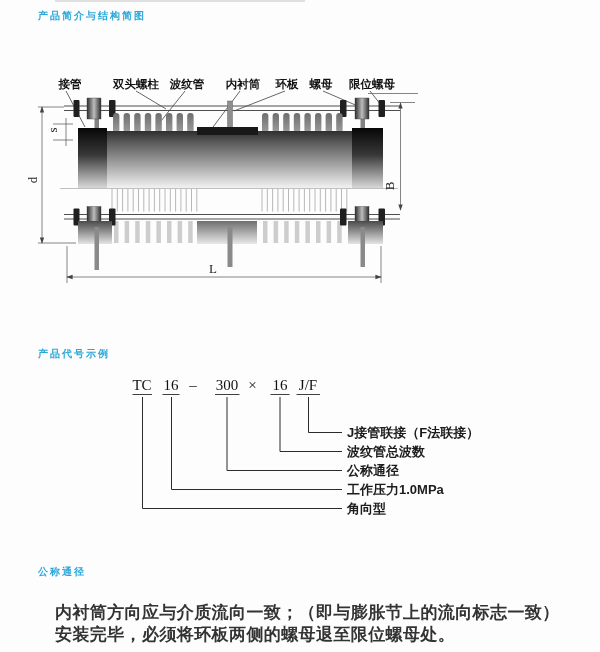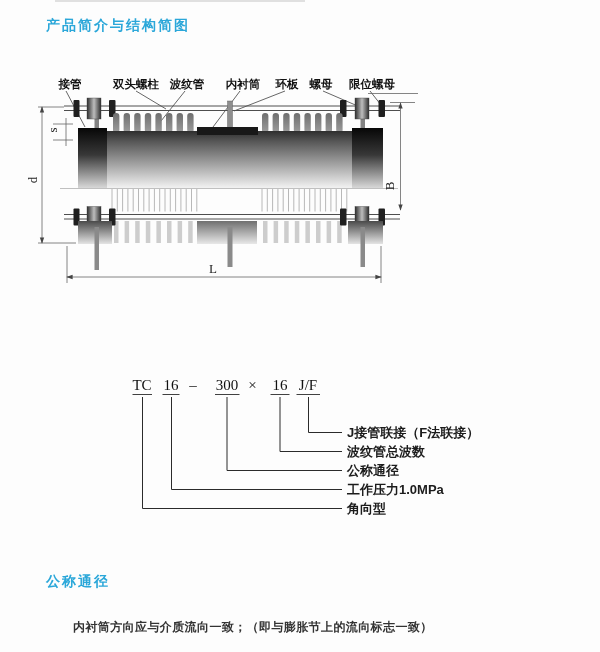--- a/index.html
+++ b/index.html
@@ -2,28 +2,28 @@
 <html><head>
 <meta charset="utf-8">
 <style>
   html,body{margin:0;padding:0;background:#ffffff;}
   .page{
     position:relative;width:600px;height:652px;background:#fdfdfd;overflow:hidden;
     font-family:"Liberation Sans",sans-serif;
   }
   .scan-artifact{position:absolute;top:0;left:55px;width:250px;height:2px;background:#c9c9c9;opacity:.55;}
   h2.sec-title{
-    position:absolute;left:38px;margin:8px;font-size:14px;font-weight:700;
+    position:absolute;left:38px;margin:0;font-size:10px;font-weight:700;
     letter-spacing:2px;color:#2BA7D9;font-family:Liberation Serif, serif;
   }
   #title-intro{top:9px;}
   #title-code{top:347px;}
   #title-install{top:565px;}
   .install-line{
-    position:absolute;left:55px;margin:18px;font-size:12px;font-weight:600;
+    position:absolute;left:55px;margin:0;font-size:17px;font-weight:600;
     color:#333;letter-spacing:.4px;white-space:nowrap;
   }
   #install-line1{top:601px;}
   #install-line2{top:623px;}
   svg{position:absolute;left:0;}
   #structure-svg{top:60px;}
   #codefig-svg{top:370px;}
   svg text{font-family:"Liberation Sans",sans-serif;}
   .part-label{font-size:11.5px;font-weight:700;fill:#111;}
   .dim-letter{font-family:"Liberation Serif",serif;font-size:13px;fill:#222;}
@@ -254,20 +254,21 @@
     </g>
 
     <g>
       <line class="dimline" x1="67" y1="246" x2="67" y2="283"></line>
       <line class="dimline" x1="381" y1="246" x2="381" y2="283"></line>
       <line class="dimline" x1="67" y1="277" x2="381" y2="277" marker-start="url(#arr)" marker-end="url(#arr)"></line>
       <text class="dim-letter" x="213" y="272.5" text-anchor="middle">L</text>
     </g>
   </svg>
 
+  <h2 class="sec-title" id="title-code">产品代号示例</h2>
 
   <svg id="codefig-svg" width="600" height="150" viewBox="0 370 600 150">
 
     <g>
       <text class="code-seg" x="142" y="389.5" text-anchor="middle">TC</text>
       <text class="code-seg" x="171" y="389.5" text-anchor="middle">16</text>
       <text class="code-seg" x="193" y="389.5" text-anchor="middle">–</text>
       <text class="code-seg" x="227" y="389.5" text-anchor="middle">300</text>
       <text class="code-seg" x="252.5" y="389.5" text-anchor="middle">×</text>
       <text class="code-seg" x="280" y="389.5" text-anchor="middle">16</text>
@@ -295,14 +296,15 @@
       <text class="code-ann" x="347" y="456">波纹管总波数</text>
       <text class="code-ann" x="347" y="475">公称通径</text>
       <text class="code-ann" x="347" y="494">工作压力1.0MPa</text>
       <text class="code-ann" x="347" y="513">角向型</text>
     </g>
   </svg>
 
   <h2 class="sec-title" id="title-install">公称通径</h2>
 
   <p class="install-line" id="install-line1">内衬筒方向应与介质流向一致；（即与膨胀节上的流向标志一致）</p>
+  <p class="install-line" id="install-line2">安装完毕，必须将环板两侧的螺母退至限位螺母处。</p>
 
 </div>
 
 </body></html>

